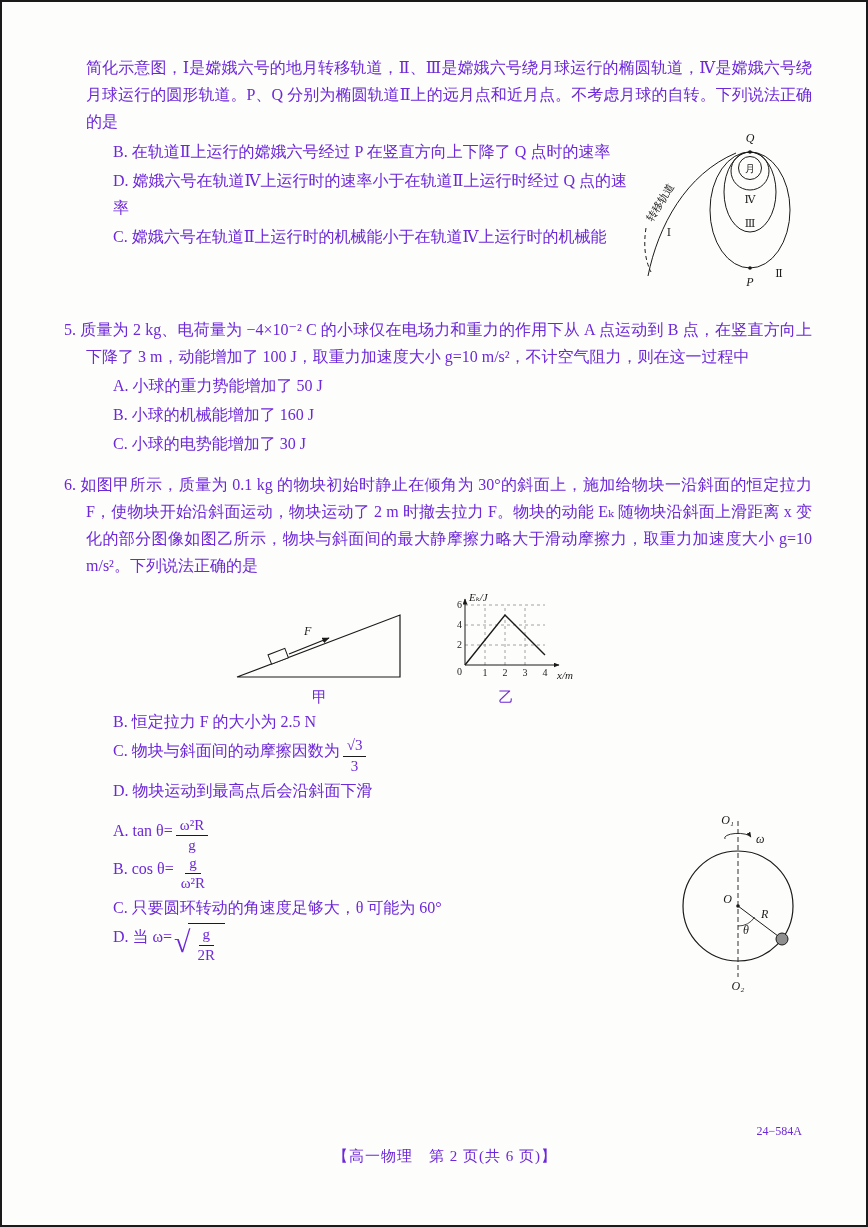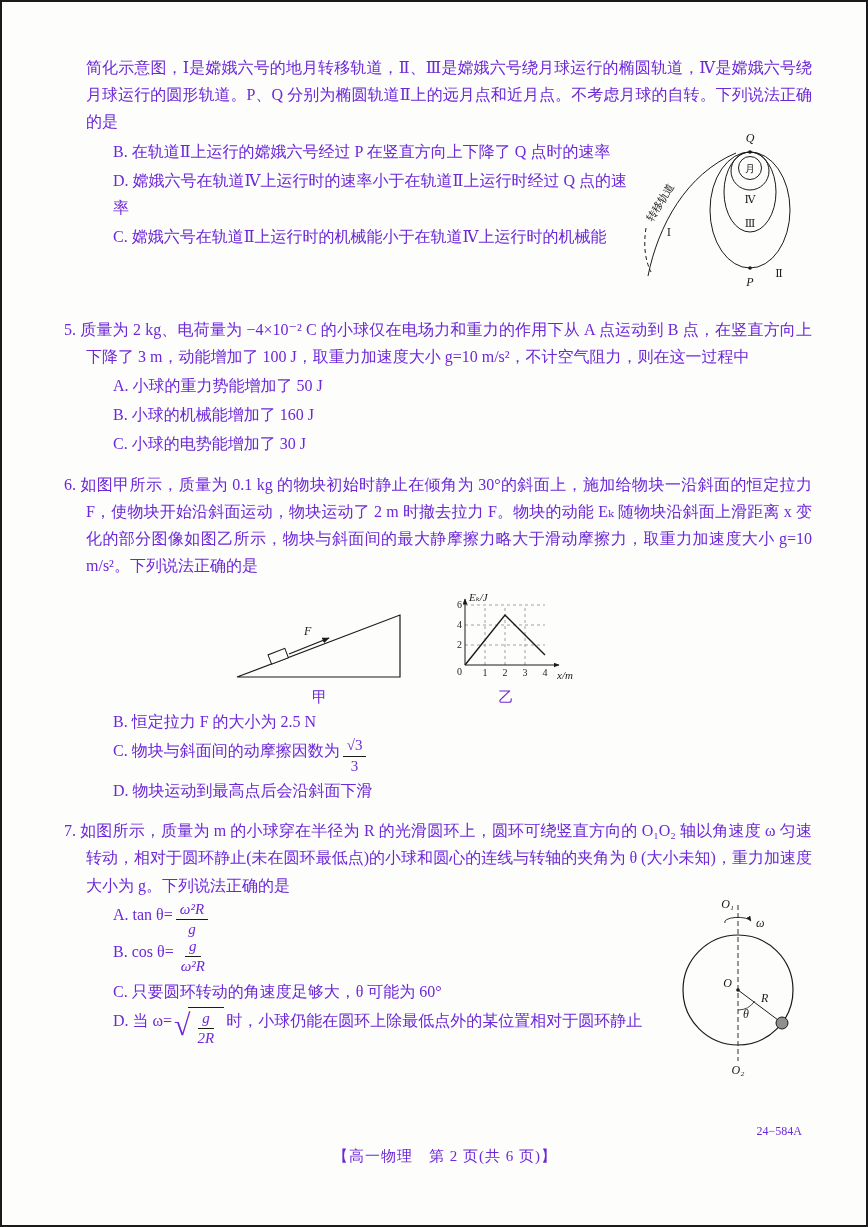--- a/index.html
+++ b/index.html
@@ -27,21 +27,21 @@
   .q4-opts { position: relative; padding-right: 172px; min-height: 165px; }
   .orbit-fig { position: absolute; top: -8px; right: -10px; margin: 0; }
   .figrow { display: flex; align-items: flex-end; gap: 30px; margin: 10px 0 2px 168px; }
   figure.fig { margin: 0; text-align: center; }
   figcaption { font-size: 15px; line-height: 1.2; margin-top: 3px; }
   .q7-opts { position: relative; padding-right: 200px; }
   .ring-fig { position: absolute; top: -10px; right: -6px; margin: 0; }
   .opt-math { display: flex; align-items: flex-start; flex-wrap: wrap; margin: 0 0; }
   .frac {
     display: inline-flex; flex-direction: column; align-items: center;
-    line-height: 1.15; font-size: 15px; margin: 0 3px; font-style: italic;
+    line-height: 1.15; font-size: 15px; margin: 0 3px; 
   }
   .frac .num { display: block; padding: 0 4px 1px; border-bottom: 1px solid #1b1b1b; }
   .frac .den { display: block; padding: 1px 4px 0; }
   .frac.upright { font-style: normal; }
   .sqrt { display: inline-flex; align-items: center; margin: 0 2px; }
   .sqrt .radical { font-size: 30px; font-style: normal; line-height: 1; transform: translateY(-2px); margin-right: -3px; }
   .sqrt .sqrt-body { border-top: 1.5px solid #1b1b1b; padding: 2px 3px 0 3px; display: inline-flex; }
   .q7-d { margin-left: 49px; }
   .footer-center { position: absolute; bottom: 56px; left: 11px; width: 100%; text-align: center; font-size: 15px; letter-spacing: 1px; }
   .footer-code { position: absolute; bottom: 84px; right: 64px; font-size: 12px; }
@@ -155,21 +155,20 @@
         <span class="frac upright">
             <span class="num">√3</span>
             <span class="den">3</span>
           </span>
       </div>
       <div class="opt">D. 物块运动到最高点后会沿斜面下滑</div>
     </div>
   </section>
 
   <section class="question">
-    <p class="stem"><span class="qnum">7.</span> <span>如图所示，质量为 m 的小球穿在半径为 R 的光滑圆环上，圆环可绕竖直方向的 O₁O₂ 轴以角速度 ω 匀速转动，相对于圆环静止(未在圆环最低点)的小球和圆心的连线与转轴的夹角为 θ (大小未知)，重力加速度大小为 g。下列说法正确的是</span></p>
 
     <div class="opts q7-opts">
       <div class="opt opt-math">
         <span>A. tan θ=</span>
         <span class="frac">
             <span class="num">ω²R</span>
             <span class="den">g</span>
           </span>
       </div>
       <div class="opt opt-math">
@@ -209,19 +208,18 @@
       <span>D. 当 ω=</span>
       <span class="sqrt">
         <span class="radical">√</span>
         <span class="sqrt-body">
             <span class="frac">
               <span class="num">g</span>
               <span class="den">2R</span>
             </span>
           </span>
       </span>
-      <span>时，小球仍能在圆环上除最低点外的某位置相对于圆环静止</span>
     </div>
   </section>
 
   <div class="footer-code">24−584A</div>
   <div class="footer-center">【高一物理　第 2 页(共 6 页)】</div>
 </div>
 
 </body></html>

